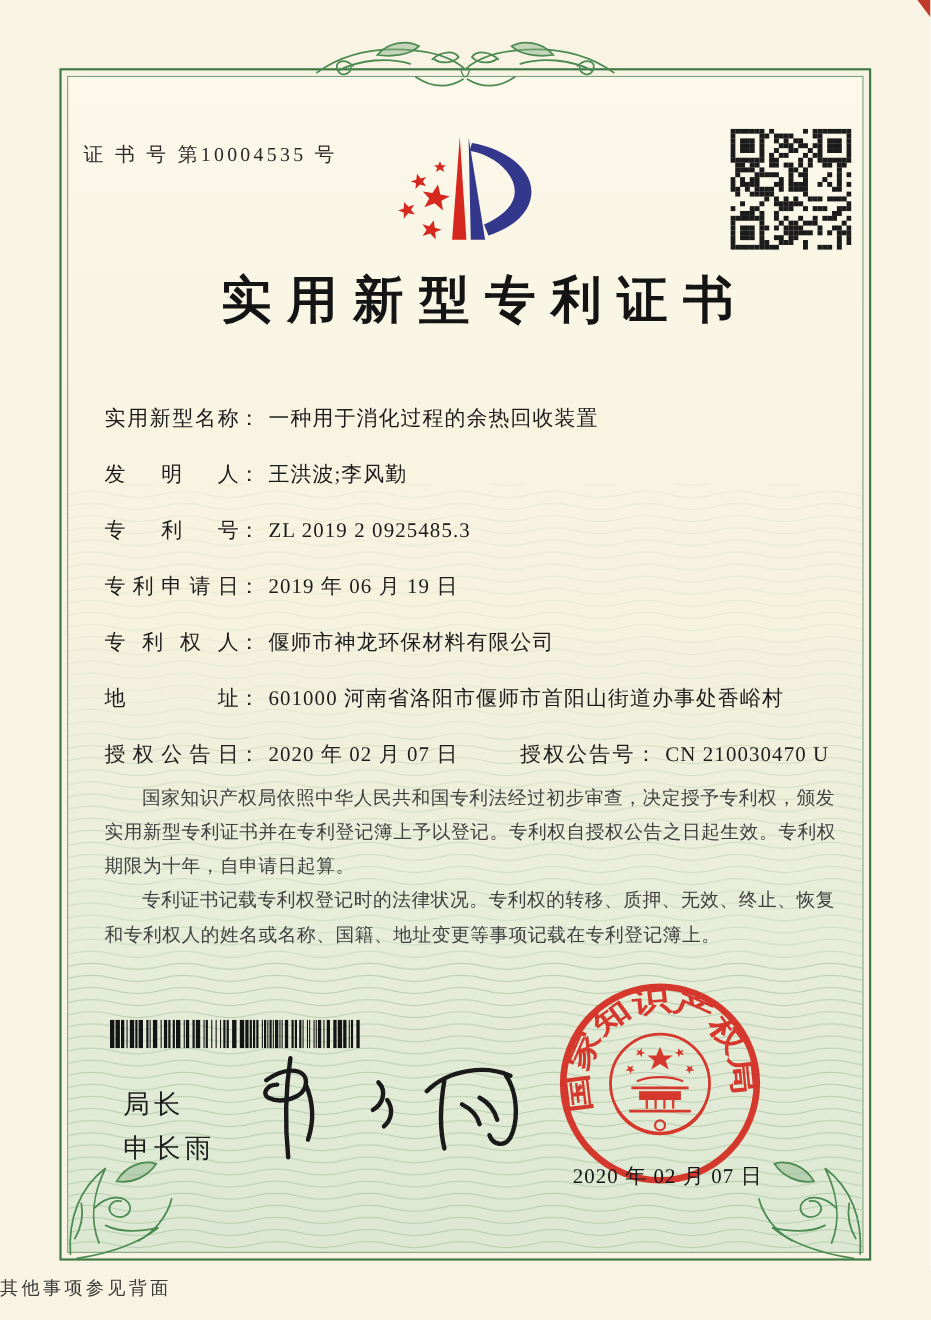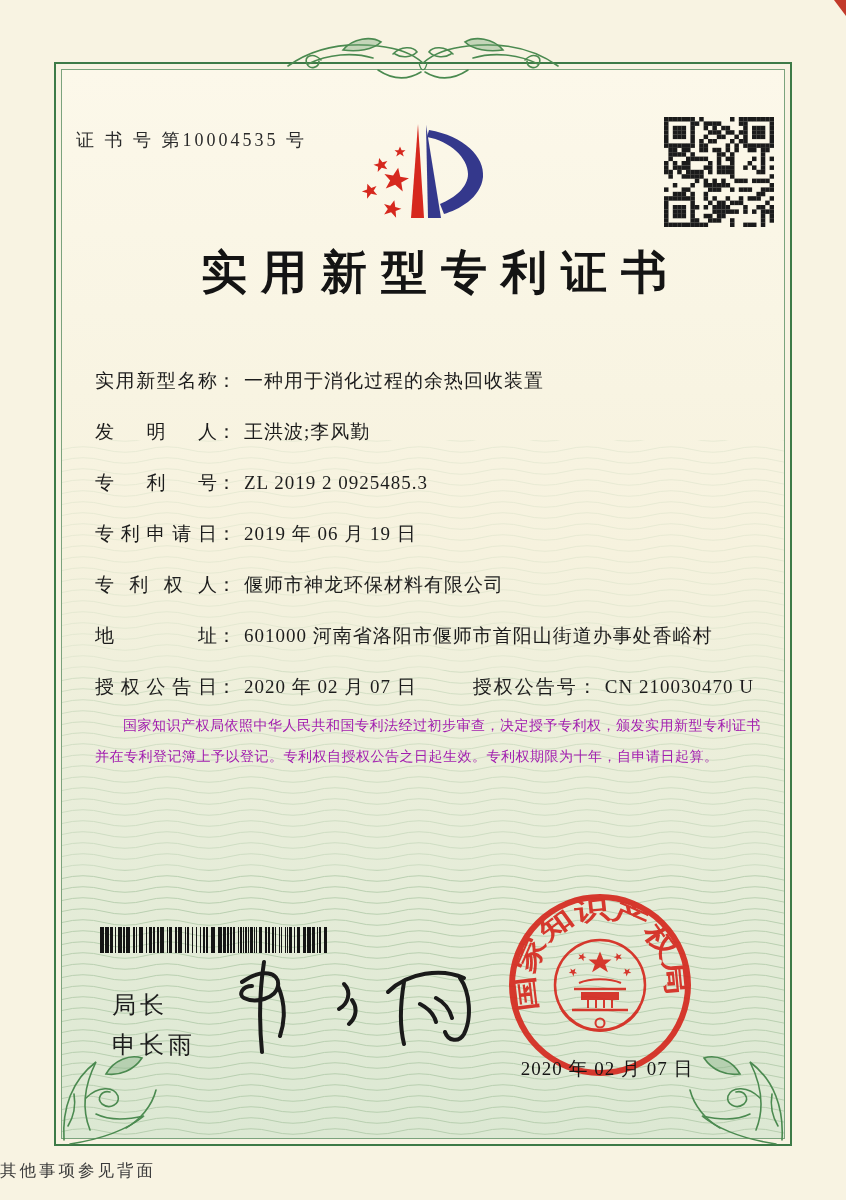--- a/index.html
+++ b/index.html
@@ -15,21 +15,21 @@
   .qr-svg{left:664px;top:117px;}
   .title{left:0;right:0;top:242px;text-align:center;font-size:46px;font-weight:bold;
          letter-spacing:14px;color:#141414;padding-left:36px;}
   .fields{left:95px;top:368px;right:78px;}
   .field-row{margin-bottom:25px;font-size:19px;line-height:26px;white-space:nowrap;}
   .jlabel{display:inline-flex;justify-content:space-between;width:122px;vertical-align:bottom;}
   .colon{margin-right:8px;}
   .field-value{letter-spacing:1px;}
   .pair2{margin-left:56px;}
   .pair2 .lbl2{letter-spacing:2px;}
-  .paras{left:95px;top:710px;right:76px;font-size:14px;line-height:31px;color:#a21caf;}
+  .paras{left:95px;top:710px;right:76px;font-size:17px;line-height:31px;color:#404040;}
   .paras p{margin:0;text-indent:2em;letter-spacing:0.5px;}
   .barcode-svg{left:100px;top:927px;}
   .director{left:112px;top:992px;font-size:24px;letter-spacing:4px;line-height:26px;}
   .director .name{margin-top:14px;}
   .sig-svg{left:228px;top:948px;}
   .seal-svg{left:505px;top:890px;}
   .seal-date{left:512px;top:1056px;width:190px;text-align:center;font-size:19px;
              letter-spacing:1px;color:#151515;z-index:3;}
   .page-info{left:0;right:0;top:1110px;text-align:center;font-size:14.5px;color:#333;letter-spacing:2px;}
   .back-note{left:0;right:0;top:1160px;text-align:left;font-size:16.5px;color:#3a3a3a;letter-spacing:3px;}
@@ -491,20 +491,21 @@
             <span>权</span>
             <span>公</span>
             <span>告</span>
             <span>日</span>
           </span><span class="colon">：</span><span class="field-value">2020 年 02 月 07 日</span><span class="pair2"><span class="lbl2">授权公告号</span><span class="colon">：</span><span class="field-value">CN 210030470 U</span></span>
       </div>
     </div>
 
     <div class="abs paras">
       <p>国家知识产权局依照中华人民共和国专利法经过初步审查，决定授予专利权，颁发实用新型专利证书并在专利登记簿上予以登记。专利权自授权公告之日起生效。专利权期限为十年，自申请日起算。</p>
+      <p>专利证书记载专利权登记时的法律状况。专利权的转移、质押、无效、终止、恢复和专利权人的姓名或名称、国籍、地址变更等事项记载在专利登记簿上。</p>
     </div>
 
     <svg class="abs barcode-svg" id="barcode" width="232" height="26" viewBox="0 0 232 26" fill="#141414">
         <rect x="0" y="0" width="4" height="26"></rect>
         <rect x="5" y="0" width="4" height="26"></rect>
         <rect x="10" y="0" width="3" height="26"></rect>
         <rect x="15" y="0" width="1" height="26"></rect>
         <rect x="18" y="0" width="4" height="26"></rect>
         <rect x="23" y="0" width="2" height="26"></rect>
         <rect x="26" y="0" width="4" height="26"></rect>

